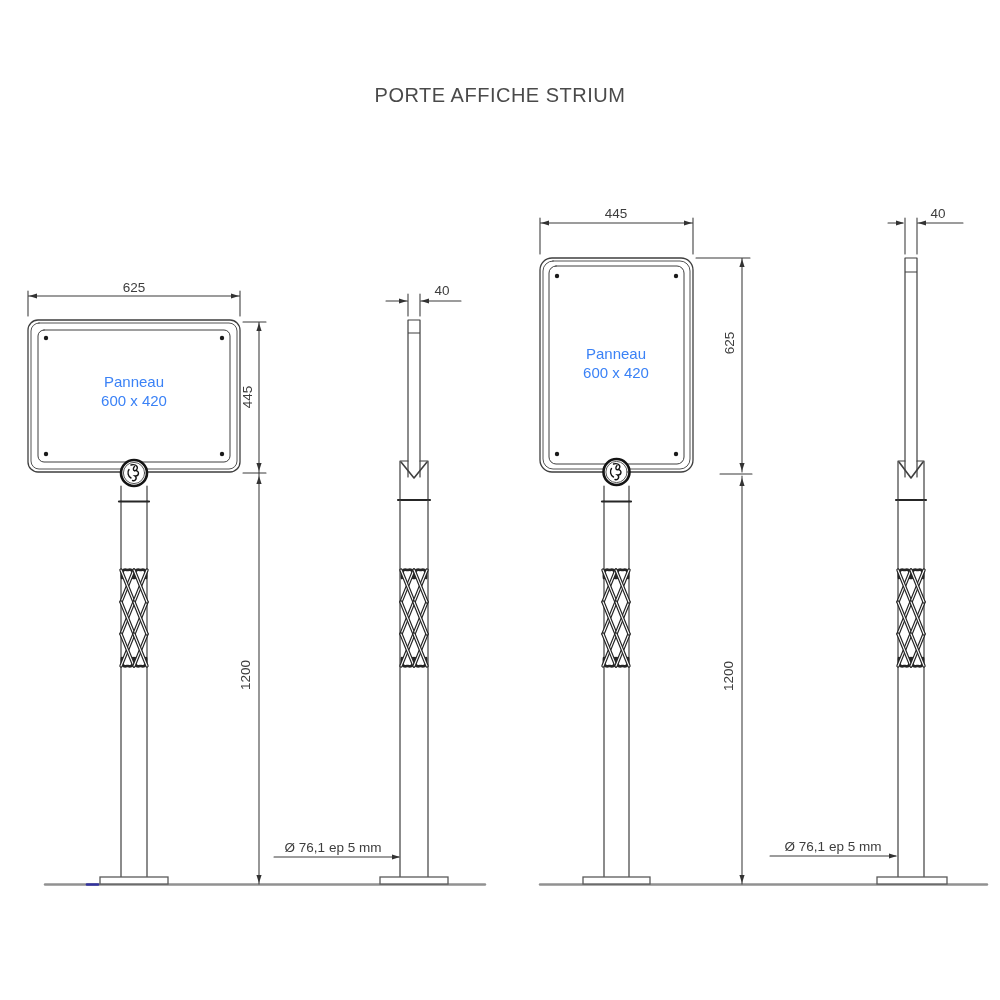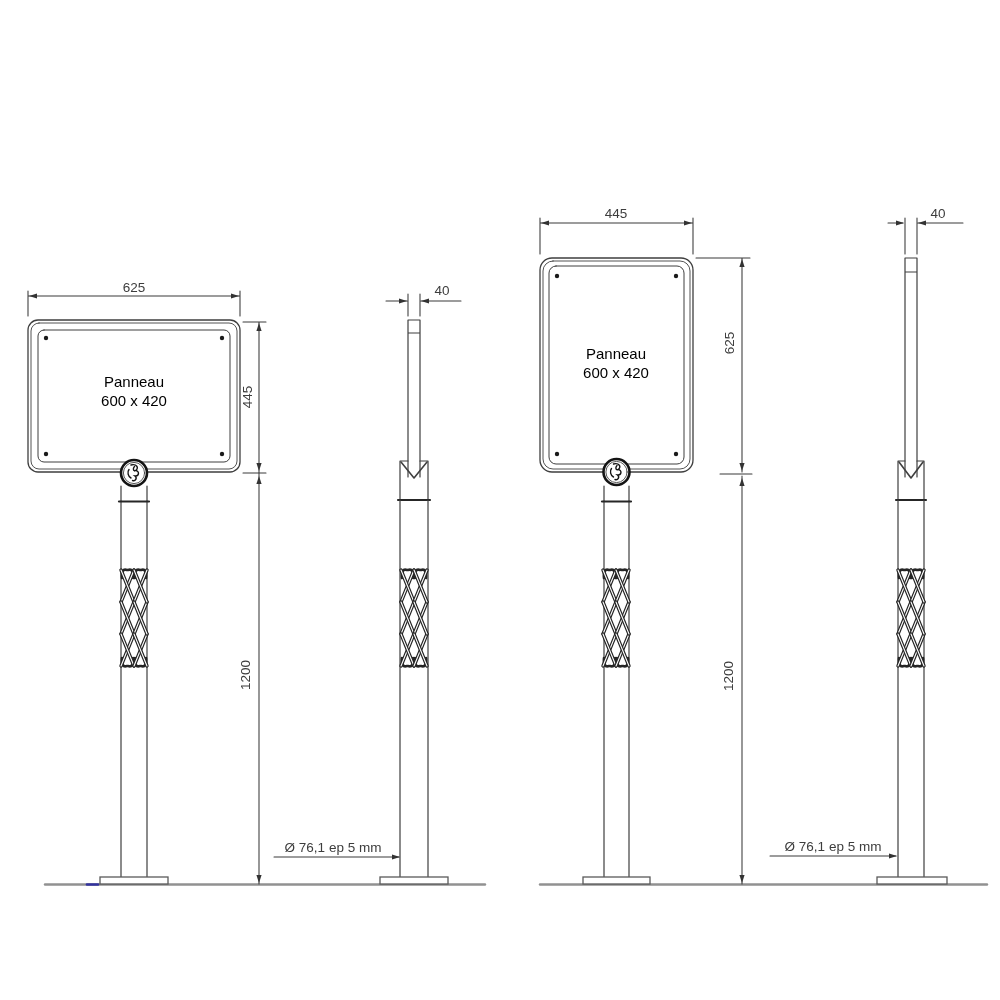--- a/index.html
+++ b/index.html
@@ -6,31 +6,32 @@
   .canvas{
     position:relative;width:1000px;height:1000px;background:#ffffff;
     font-family:"Liberation Sans","DejaVu Sans",sans-serif;overflow:hidden;
   }
   .drawing-svg{position:absolute;left:0;top:0;}
   .lbl{
     position:absolute;transform:translate(-50%,-50%);
     color:#3d3d3d;font-size:13.5px;white-space:nowrap;line-height:1;
   }
   .lbl.rot{transform:translate(-50%,-50%) rotate(-90deg);}
-  .panel-lbl{font-size:15px;color:#000000;}
+  .panel-lbl{font-size:15px;color:#3b82f6;}
   .title{
     position:absolute;left:500px;top:95px;transform:translate(-50%,-50%);
     font-size:20px;letter-spacing:.5px;color:#4a4a4a;white-space:nowrap;
   }
 </style>
 </head>
 <body>
 
 <div class="canvas">
 
+  <div class="title">PORTE AFFICHE STRIUM</div>
 
   <svg class="drawing-svg" width="1000" height="1000" viewBox="0 0 1000 1000" fill="none" stroke-linecap="round">
     <defs>
       <g id="lattice">
         <path d="M1,12 Q0,2 6,4 M12,12 Q13,2 7,4 M14,12 Q13,2 19,4 M25,12 Q26,2 20,4" stroke="#252525" stroke-width="2.6"></path>
         <path d="M1,92 Q0,102 6,100 M12,92 Q13,102 7,100 M14,92 Q13,102 19,100 M25,92 Q26,102 20,100" stroke="#252525" stroke-width="2.6"></path>
         <path d="M0,36 L13,4 M0,68 L13,36 M0,100 L13,68" stroke="#252525" stroke-width="3.4"></path>
         <path d="M0,36 L13,4 M0,68 L13,36 M0,100 L13,68" stroke="#ffffff" stroke-width="1.1"></path>
         <path d="M0,4 L13,36 M0,36 L13,68 M0,68 L13,100" stroke="#252525" stroke-width="3.4"></path>
         <path d="M0,4 L13,36 M0,36 L13,68 M0,68 L13,100" stroke="#ffffff" stroke-width="1.1"></path>

